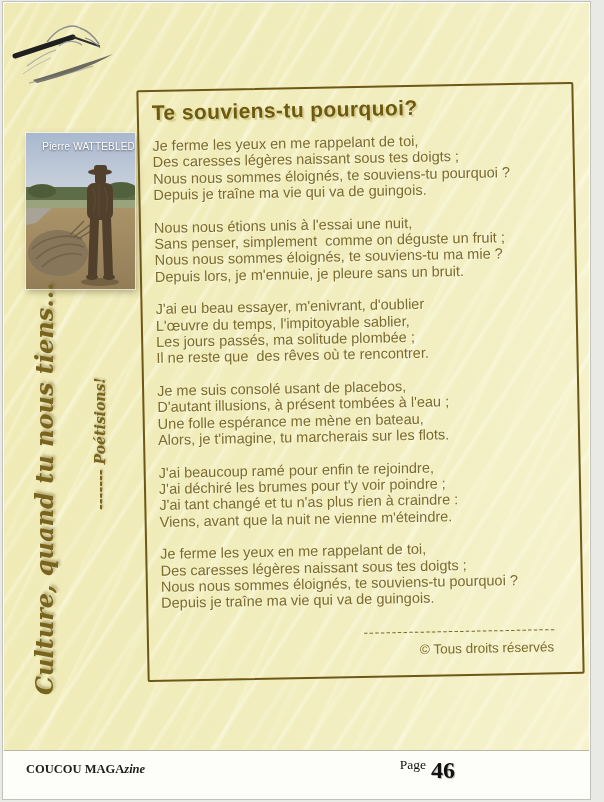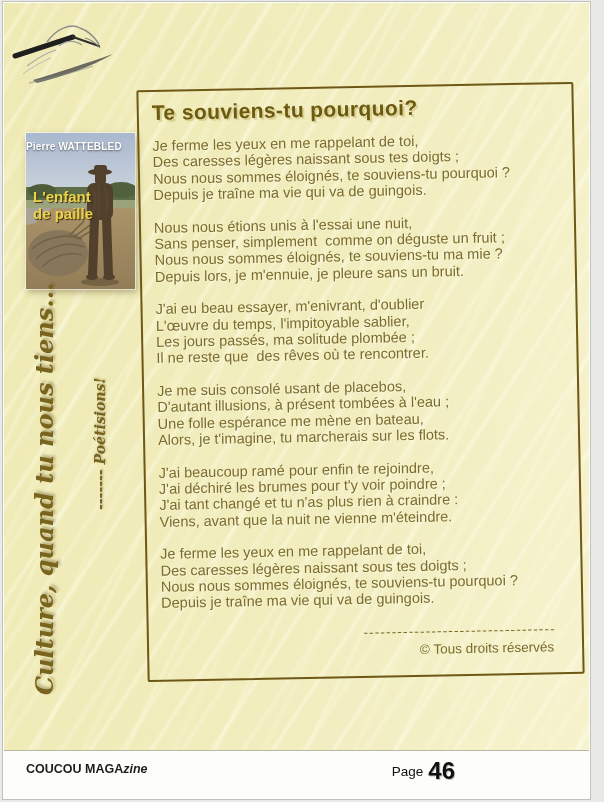--- a/index.html
+++ b/index.html
@@ -16,21 +16,21 @@
       repeating-linear-gradient(116deg,rgba(255,255,255,0) 0px,rgba(255,255,255,0) 29px,rgba(255,252,228,.35) 31px,rgba(255,255,255,0) 36px,rgba(255,255,255,0) 71px,rgba(255,252,228,.22) 74px,rgba(255,255,255,0) 81px),
       linear-gradient(100deg,#efeab4 0%,#f1edbe 55%,#f6f2cd 100%);
     border-bottom:1px solid #b9b7a2;box-sizing:border-box;overflow:hidden;}
 
   
   .pen-sketch{position:absolute;left:5px;top:8px;}
 
   
   .cover{position:absolute;left:22px;top:130px;width:109px;height:156px;box-shadow:2px 3px 7px rgba(90,80,40,.45);outline:1px solid rgba(255,255,255,.55);}
   .cover svg{position:absolute;left:0;top:0;}
-  .cover-author{position:absolute;left:0;top:8px;width:109px;text-align:left;font-size:10px;font-weight:bold;color:#ffffff;letter-spacing:.2px;text-shadow:0 1px 2px rgba(0,0,0,.55);}
+  .cover-author{position:absolute;left:0;top:8px;width:109px;text-align:right;font-size:10px;font-weight:normal;color:#ffffff;letter-spacing:.2px;text-shadow:0 1px 2px rgba(0,0,0,.55);}
   .cover-title{position:absolute;left:7px;top:55px;font-size:15px;line-height:17px;font-weight:bold;color:#ead34b;text-shadow:1px 1px 1px rgba(55,38,8,.95);}
 
   
   .side-title{position:absolute;left:26px;top:692px;transform:rotate(-90deg);transform-origin:0 0;width:360px;
     font-family:"DejaVu Serif",serif;font-style:italic;font-weight:bold;font-size:24px;color:#79641d;
     text-shadow:2px 2px 3px rgba(95,75,20,.4);white-space:nowrap;}
   .side-subtitle{position:absolute;left:88px;top:507px;transform:rotate(-90deg);transform-origin:0 0;width:170px;
     font-family:"DejaVu Serif",serif;font-style:italic;font-weight:bold;font-size:14px;color:#79641d;
     text-shadow:1px 1px 2px rgba(95,75,20,.4);white-space:nowrap;}
 
@@ -39,24 +39,24 @@
     transform:rotate(-1.1deg);transform-origin:50% 50%;box-sizing:border-box;padding:9px 12px 0 13px;}
   .poem-title{font-size:21px;font-weight:bold;letter-spacing:.4px;color:#6b5a10;
     text-shadow:2px 2px 1px rgba(200,182,105,.55);}
   .poem-body{margin-top:13px;font-size:14.5px;line-height:16.4px;color:#7b6b2d;text-shadow:1px 1px 0 rgba(255,255,240,.45);}
   .stanza{margin:0 0 16px 0;}
   .poem-line{white-space:pre-wrap;}
   .separator-line{margin-top:7px;text-align:right;padding-right:14px;font-size:14px;letter-spacing:1px;color:#7b6b2d;}
   .copyright{margin-top:3px;text-align:right;padding-right:16px;font-size:13.5px;color:#7b6b2d;}
 
   
-  .footer{position:absolute;left:1px;top:749px;width:477px;height:48px;background:#fdfdfa;}
+  .footer{position:absolute;left:1px;top:749px;width:477px;height:48px;background:#fdfdfa;font-family:Liberation Serif, serif;}
   .footer-mag{position:absolute;left:22px;top:11px;font-size:12.5px;font-weight:bold;color:#1d1d1d;}
   .footer-mag .zine{font-style:italic;}
-  .footer-page{position:absolute;right:26px;top:6px;display:flex;align-items:center;gap:5px;color:#111;}
+  .footer-page{position:absolute;right:26px;top:6px;display:flex;align-items:flex-start;gap:5px;color:#111;}
   .footer-page .lbl{font-size:13.5px;}
   .footer-page .num{font-size:24px;font-weight:bold;text-shadow:1px 1px 0 rgba(0,0,0,.25);}
 </style>
 </head>
 <body>
 
 <div id="screenshot">
   <div class="sheet">
 
     <div class="art">
@@ -103,24 +103,20 @@
             <rect x="69" y="40" width="11" height="11" rx="3"></rect>
             <rect x="61" y="50" width="26" height="37" rx="7"></rect>
             <path d="M64,85 L62,142 L71,143 L73,86 Z"></path>
             <path d="M76,86 L78,143 L87,142 L85,85 Z"></path>
             <ellipse cx="66" cy="144" rx="6" ry="3"></ellipse>
             <ellipse cx="83" cy="144" rx="6" ry="3"></ellipse>
           </g>
           <path d="M66,55 C70,60 70,70 67,80 M78,54 C82,60 82,70 80,80 M73,52 L73,84" stroke="#6b5738" stroke-width="1" fill="none" opacity=".55"></path>
         </svg>
         <div class="cover-author">Pierre WATTEBLED</div>
-        <div class="cover-title">
-          <div>L'enfant</div>
-          <div>de paille</div>
-        </div>
       </div>
 
       <div class="side-title">Culture, quand tu nous tiens...</div>
       <div class="side-subtitle">------- Poétisions!</div>
 
       <div class="poem-box">
         <div class="poem-title">Te souviens-tu pourquoi?</div>
         <div class="poem-body">
             <div class="stanza">
               <div class="poem-line">Je ferme les yeux en me rappelant de toi,</div>

